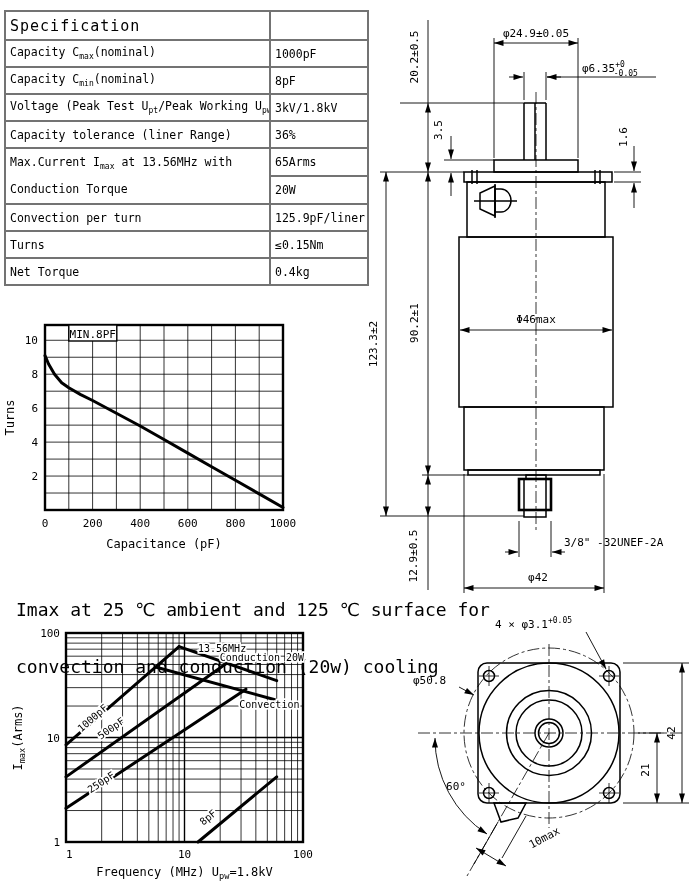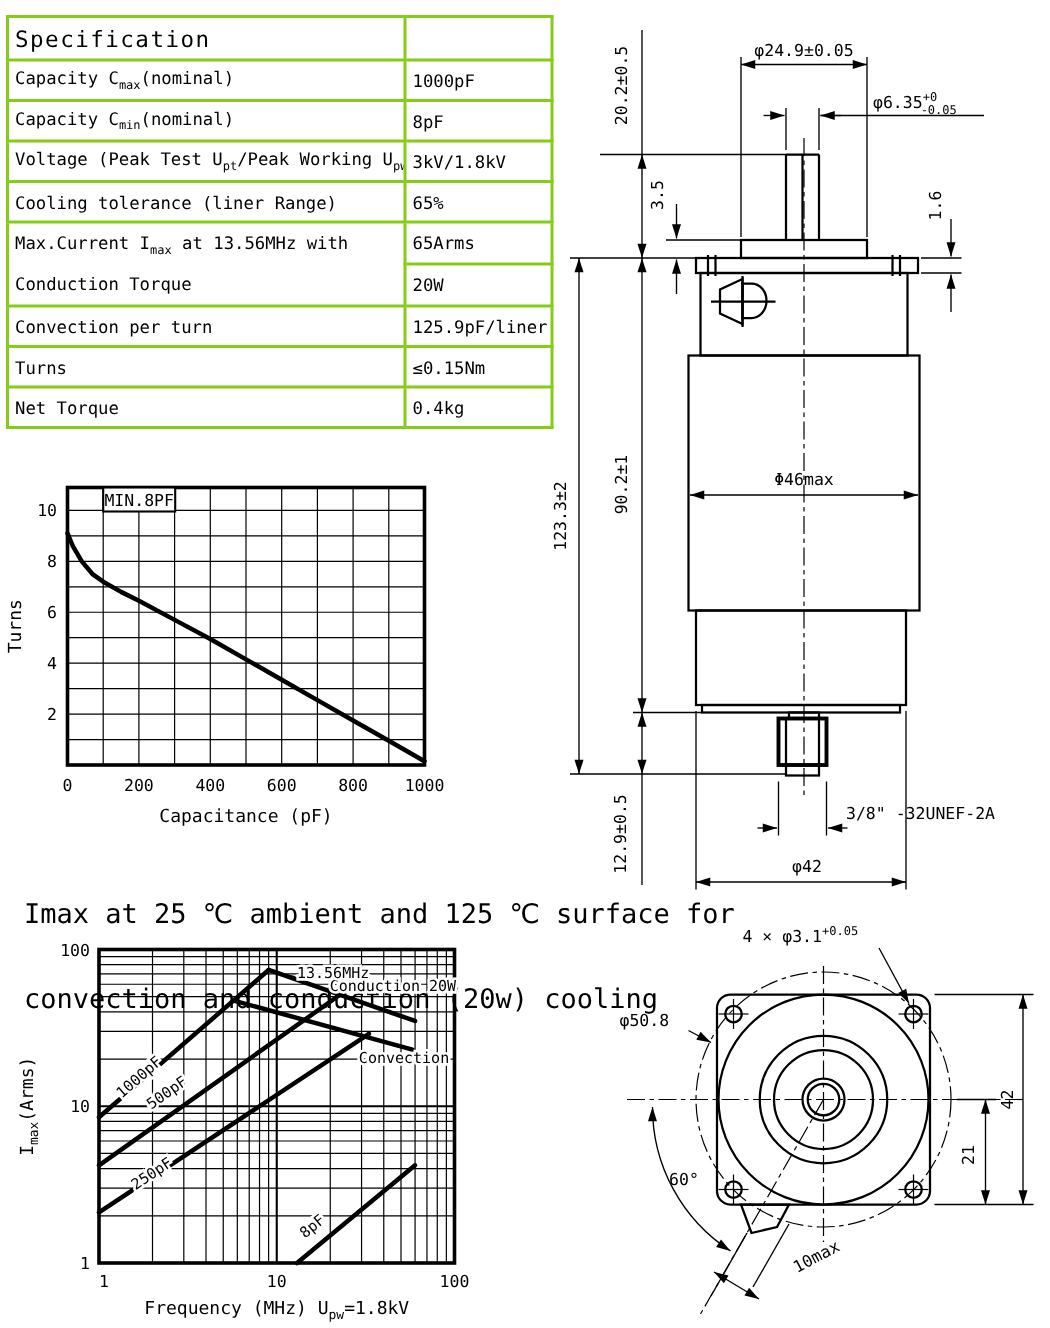--- a/index.html
+++ b/index.html
@@ -1,21 +1,21 @@
 <!DOCTYPE html>
 <html><head>
 <meta charset="utf-8">
 <style>
   *{margin:0;padding:0;box-sizing:border-box}
   html,body{background:#fff}
   body{width:700px;height:885px;position:relative;color:#000;
        font-family:"DejaVu Sans Mono","DejaVu Sans",monospace;}
   
   #spec-table{position:absolute;left:4px;top:10px;border-collapse:collapse;table-layout:fixed;width:363px}
-  #spec-table td{border:2px solid #84cc16;font-size:11.5px;padding:0 4px;height:27px;
+  #spec-table td{border:2px solid #737373;font-size:11.5px;padding:0 4px;height:27px;
                  white-space:nowrap;overflow:hidden;vertical-align:middle}
   #spec-table td.hdr{font-size:15px;height:29px;letter-spacing:1px}
   #spec-table td.lbl2{padding:0}
   #spec-table td.lbl2 div{height:27px;line-height:27px;padding:0 4px;white-space:nowrap}
   sub{font-size:8px}
   
   #caption{position:absolute;left:16px;top:562px;font-size:18px;line-height:19px;white-space:pre}
   
   svg{position:absolute;overflow:visible}
   svg text{font-family:"DejaVu Sans Mono","DejaVu Sans",monospace;fill:#000;font-size:11px}
@@ -53,22 +53,22 @@
       </tr>
       <tr>
         <td>Capacity C<sub>min</sub>(nominal)</td>
         <td>8pF</td>
       </tr>
       <tr>
         <td>Voltage (Peak Test U<sub>pt</sub>/Peak Working U<sub>pw</sub>)</td>
         <td>3kV/1.8kV</td>
       </tr>
       <tr>
-        <td>Cooling tolerance (liner Range)</td>
-        <td>65%</td>
+        <td>Capacity tolerance (liner Range)</td>
+        <td>36%</td>
       </tr>
       <tr>
         <td rowspan="2" class="lbl2">
           <div>Max.Current I<sub>max</sub> at 13.56MHz with</div>
           <div>Conduction Torque</div>
         </td>
         <td>65Arms</td>
       </tr>
       <tr>
         <td>20W</td>

